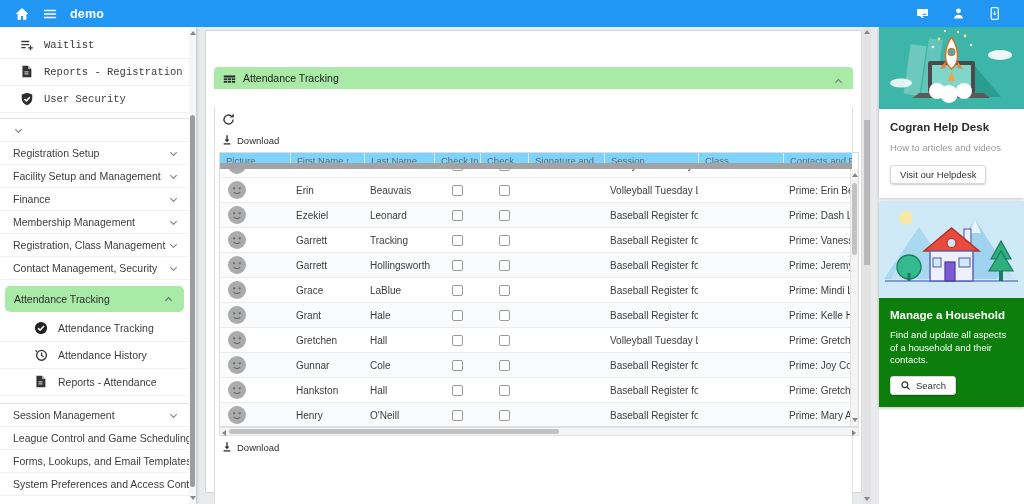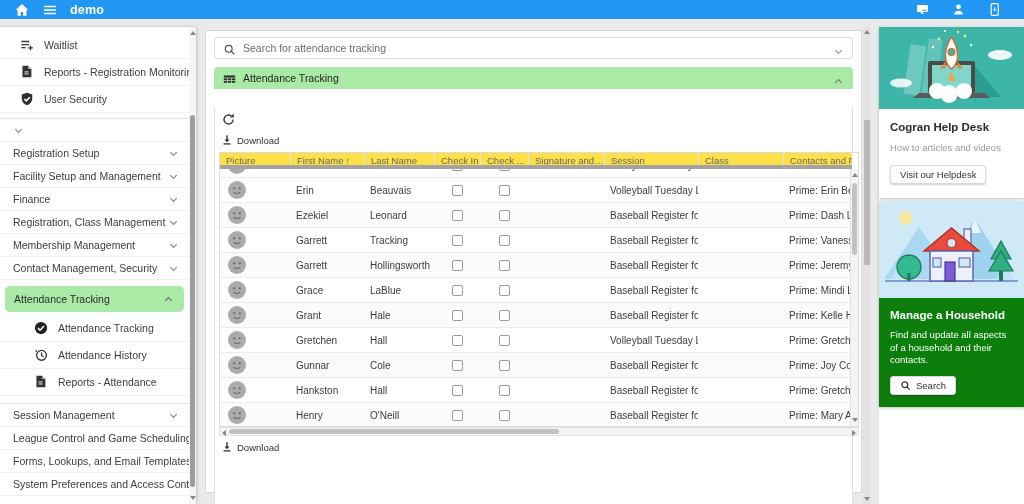--- a/index.html
+++ b/index.html
@@ -1,32 +1,32 @@
 <!DOCTYPE html>
 <html><head>
 <meta charset="utf-8">
 <style>
   * { margin:0; padding:0; box-sizing:border-box; }
   html,body { width:1024px; height:504px; overflow:hidden;
     font-family:"Liberation Sans", sans-serif; background:#e9eaec; }
 
   
-  .topbar { position:absolute; left:0; top:0; width:1024px; height:19px;
+  .topbar { position:absolute; left:0; top:0; width:1024px; height:27px;
     background:#2196f3; display:flex; align-items:center; z-index:30; }
   .tb-ic { width:16px; height:16px; display:inline-flex; align-items:center; justify-content:center; cursor:pointer; }
   .tb-home { margin-left:14px; }
   .tb-menu { margin-left:12px; }
   .tb-title { color:#fff; font-size:12.5px; font-weight:bold; margin-left:12px; letter-spacing:.2px; }
   .tb-right { margin-left:auto; display:flex; gap:20px; margin-right:22px; align-items:center; }
 
   
   .sidebar { position:absolute; left:0; top:27px; width:196px; bottom:0;
     background:#fff; box-shadow:1px 0 3px rgba(0,0,0,.18); z-index:10; }
   .sb-inner { position:absolute; left:0; top:0; right:7px; bottom:0; overflow:hidden; }
-  .sb-toplist { padding-top:5px; }
+  .sb-toplist { padding-top:5px;font-family:Liberation Mono, monospace; }
   .sb-item { height:27px; display:flex; align-items:center; padding:0 8px 0 20px;
     border-bottom:1px solid #f1f1f1; font-size:10.5px; color:#3c3c3c; cursor:pointer; white-space:nowrap; }
   .sb-ic { width:14px; height:14px; margin-right:10px; flex:0 0 14px; }
   .sb-groups { border-top:1px solid #e4e4e4; margin-top:5px; }
   .sb-group { height:23px; display:flex; align-items:center; justify-content:space-between;
     padding:0 10px 0 13px; border-bottom:1px solid #f1f1f1; font-size:10.5px; color:#3c3c3c;
     cursor:pointer; white-space:nowrap; }
   .sb-chev { width:11px; height:11px; flex:0 0 11px; }
   .sb-active { margin:6px 5px 3px 5px; height:26px; background:#a9eaa6; border-radius:5px;
     display:flex; align-items:center; justify-content:space-between; padding:0 10px 0 9px;
@@ -53,21 +53,21 @@
   .refresh-btn { position:absolute; left:6px; top:5px; width:16px; height:16px; cursor:pointer; }
   .dl-btn { position:absolute; left:6px; top:27px; display:flex; align-items:center; gap:4px;
     font-size:9.5px; color:#2e2e2e; cursor:pointer; }
   .dl-btn svg { width:12px; height:12px; }
   .tips { position:absolute; left:57px; top:23px; width:545px; font-size:9px; line-height:11.5px; color:#8f8f8f; }
 
   
   .grid { position:absolute; left:4px; top:45px; width:640px; height:275px;
     border:1px solid #dcdcdc; overflow:hidden; background:#fff; }
   .grid-clip { position:absolute; left:0; top:0; width:632px; height:275px; overflow:hidden; }
-  .grid-header { display:flex; height:16px; border-bottom:4px solid #a3a3a3; background:#fde047; width:690px; }
+  .grid-header { display:flex; height:16px; border-bottom:6px solid #a3a3a3; background:#7dd3fc; width:690px; }
   .hcell { font-size:9.5px; color:#666; line-height:15px; padding-left:6px; white-space:nowrap;
     overflow:hidden; text-overflow:ellipsis; border-left:1px solid #e4e4e4; cursor:pointer; flex:0 0 auto; }
   .hcell:first-child { border-left:none; }
   .sort { margin-left:2px; color:#666; font-size:9px; }
   .grid-partial { height:9px; overflow:hidden; width:690px; }
   .grid-partial .grid-row { transform:translateY(-16px); }
   .grid-row { display:flex; height:25px; align-items:center; border-bottom:1px solid #ececec;
     width:690px; background:#fff; }
   .grid-body .grid-row:nth-child(even) { background:#fafbfc; }
   .cell { font-size:10px; color:#3c3c3c; padding-left:6px; white-space:nowrap; overflow:hidden;
@@ -203,27 +203,27 @@
               <path fill="none" stroke="#8a8a8a" stroke-width="1.4" d="M2.5 4.5L6 8l3.5-3.5"></path>
             </svg></span>
         </div>
         <div class="sb-group">
           <span>Finance</span>
           <span class="sb-chev"><svg viewBox="0 0 12 12" width="11" height="11">
               <path fill="none" stroke="#8a8a8a" stroke-width="1.4" d="M2.5 4.5L6 8l3.5-3.5"></path>
             </svg></span>
         </div>
         <div class="sb-group">
+          <span>Membership Management</span>
+          <span class="sb-chev"><svg viewBox="0 0 12 12" width="11" height="11">
+              <path fill="none" stroke="#8a8a8a" stroke-width="1.4" d="M2.5 4.5L6 8l3.5-3.5"></path>
+            </svg></span>
+        </div>
+        <div class="sb-group">
           <span>Registration, Class Management</span>
-          <span class="sb-chev"><svg viewBox="0 0 12 12" width="11" height="11">
-              <path fill="none" stroke="#8a8a8a" stroke-width="1.4" d="M2.5 4.5L6 8l3.5-3.5"></path>
-            </svg></span>
-        </div>
-        <div class="sb-group">
-          <span>Membership Management</span>
           <span class="sb-chev"><svg viewBox="0 0 12 12" width="11" height="11">
               <path fill="none" stroke="#8a8a8a" stroke-width="1.4" d="M2.5 4.5L6 8l3.5-3.5"></path>
             </svg></span>
         </div>
         <div class="sb-group">
           <span>Contact Management, Security</span>
           <span class="sb-chev"><svg viewBox="0 0 12 12" width="11" height="11">
               <path fill="none" stroke="#8a8a8a" stroke-width="1.4" d="M2.5 4.5L6 8l3.5-3.5"></path>
             </svg></span>
         </div>
@@ -282,34 +282,20 @@
       </div>
   </div>
   <div class="sb-scroll">
     <span class="tri tri-up"></span>
     <span class="sb-thumb"></span>
     <span class="tri tri-dn"></span>
   </div>
 </div>
 
 <div class="main-card">
-  <div class="search-bar">
-    <span style="width:13px;height:13px;">
-      <svg viewBox="0 0 16 16" width="13" height="13">
-          <circle cx="7" cy="7" r="4.2" fill="none" stroke="#555" stroke-width="1.5"></circle>
-          <path d="M10.3 10.3L14 14" stroke="#555" stroke-width="1.6"></path>
-        </svg>
-    </span>
-    <input type="text" placeholder="Search for attendance tracking" style="">
-    <span style="width:11px;height:11px;">
-      <svg viewBox="0 0 12 12" width="11" height="11">
-          <path fill="none" stroke="#9a9a9a" stroke-width="1.3" d="M2.5 4.5L6 8l3.5-3.5"></path>
-        </svg>
-    </span>
-  </div>
 
   <div class="green-hdr">
     <span style="width:13px;height:13px;">
       <svg viewBox="0 0 16 16" width="13" height="13">
           <g fill="#2e2e2e">
             <rect x="1" y="3" width="14" height="2.6"></rect>
             <rect x="1" y="6.6" width="4.1" height="2.2"></rect>
             <rect x="5.9" y="6.6" width="4.1" height="2.2"></rect>
             <rect x="10.9" y="6.6" width="4.1" height="2.2"></rect>
             <rect x="1" y="9.8" width="4.1" height="2.2"></rect>

